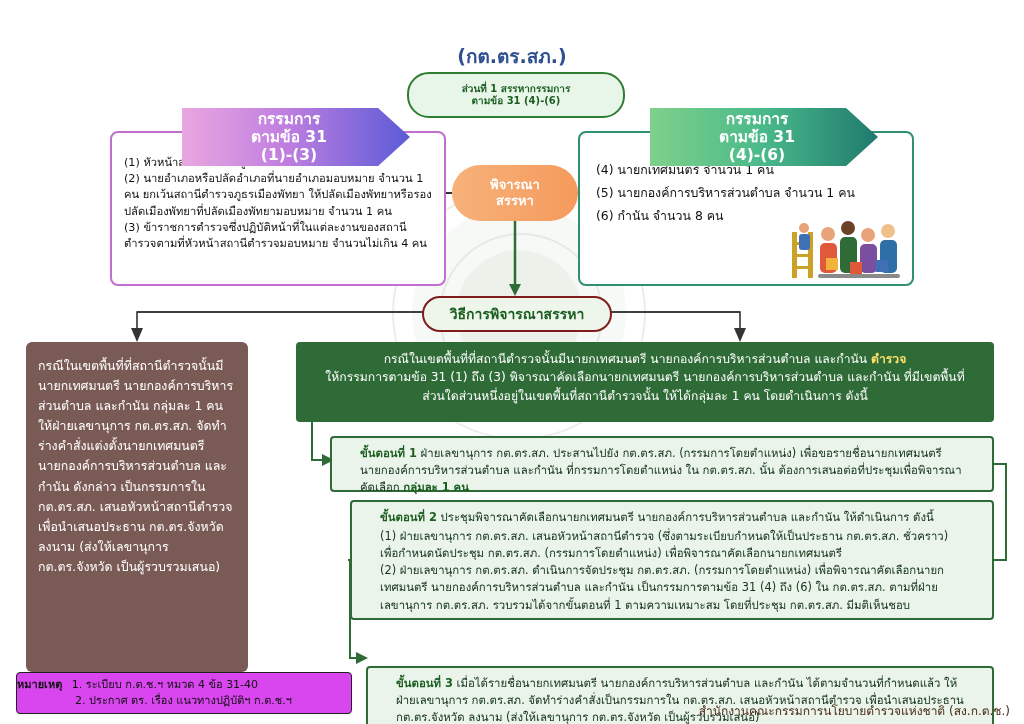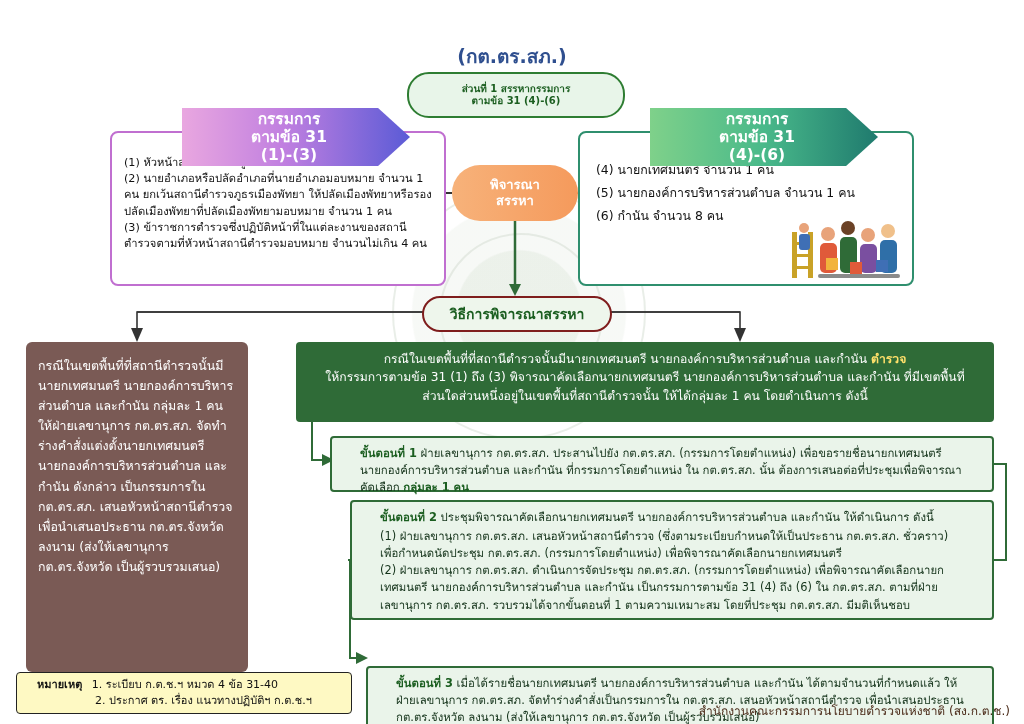--- a/index.html
+++ b/index.html
@@ -240,24 +240,24 @@
   #step3 { left: 366px; top: 628px; width: 628px; height: 62px; margin-top: 38px; }
 
   .note-box {
     position: absolute;
     left: 16px;
     top: 672px;
     width: 336px;
     height: 42px;
     border: 1.5px solid #222;
     border-radius: 4px;
-    background: #fef9c3;
+    background: #d946ef;
     font-size: 11px;
     line-height: 1.45;
-    padding: 4px 20px;
+    padding: 4px 0;
     box-sizing: border-box;
     color: #111;
     z-index: 5;
   }
   .note-box .lbl { font-weight: bold; }
 
   .footer {
     position: absolute;
     right: 14px;
     bottom: 4px;

